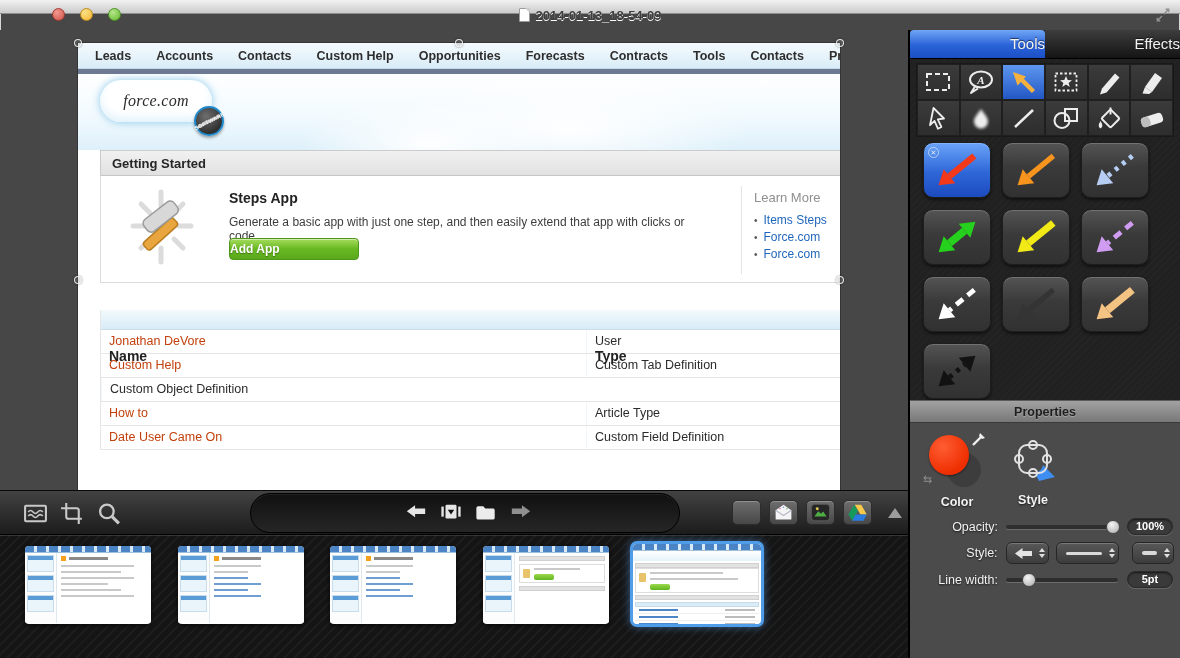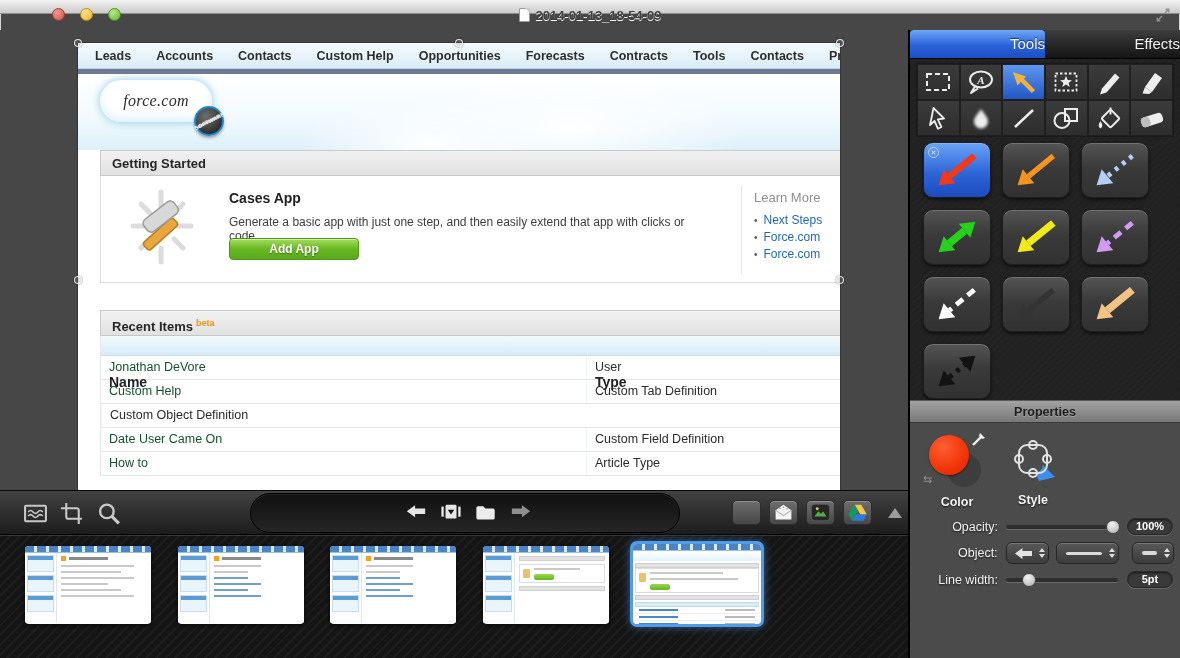--- a/index.html
+++ b/index.html
@@ -48,36 +48,36 @@
     border-top:1px solid #cbcbcb; border-bottom:1px solid #c6c6c6; border-left:1px solid #cbcbcb;
     padding-left:11px; font-size:13px; font-weight:700; color:#262626; }
   .beta { color:#f5920b; font-size:9px; font-weight:700; vertical-align:super; margin-left:3px; }
 
   .gs-box { margin-left:22px; height:107px; background:#fff; border-left:1px solid #dcdcdc; border-bottom:1px solid #dcdcdc; position:relative; }
   .hammer { position:absolute; left:20px; top:10px; }
   .gs-title { position:absolute; left:128px; top:14px; font-size:14px; font-weight:700; color:#222; }
   .gs-desc { position:absolute; left:128px; top:39px; font-size:12px; color:#3d3d3d; width:470px; }
   .addapp-btn { position:absolute; left:128px; top:62px; width:130px; height:22px; border-radius:4px;
     background:linear-gradient(#a6dd5d,#68b822 50%,#5aa91c); border:1px solid #4e971a;
-    color:#fff; font-size:12px; font-weight:700; text-align:center; line-height:21px; text-shadow:0 1px 1px rgba(0,0,0,.35);
+    color:#fff; font-size:12px; font-weight:700; text-align:left; line-height:21px; text-shadow:0 1px 1px rgba(0,0,0,.35);
     box-shadow:inset 0 1px 0 rgba(255,255,255,.5); cursor:pointer; }
   .learn-more { position:absolute; left:640px; top:10px; right:0; bottom:8px; border-left:1px solid #e3e3e3; padding:4px 0 0 12px; overflow:hidden; }
   .lm-title { font-size:13px; color:#8f8f8f; margin-bottom:8px; }
   .lm-link { display:flex; align-items:center; gap:6px; font-size:12px; color:#1f66bb; margin-bottom:3px; white-space:nowrap; }
   .lm-link .bullet { color:#555; font-size:10px; }
 
   .ri-gap { height:27px; background:#fff; }
   .ri-table { margin-left:22px; border-left:1px solid #e6e6e6; }
   .ri-head { display:flex; height:20px; background:linear-gradient(#f3fafd,#d7ebf6); border-bottom:1px solid #cadeeb; }
   .ri-head span { font-size:14px; font-weight:700; color:#222; line-height:20px; padding-left:8px;margin-top:36px; }
   .ri-col-name { width:485px; }
   .ri-col-type { flex:1; border-left:1px solid #e2eef7; }
   .ri-row { display:flex; height:24px; border-bottom:1px solid #e6e6e6; background:#fff; }
   .ri-row span { line-height:23px; padding-left:8px; font-size:12.5px; }
-  .ri-name { width:485px; color:#14532d; cursor:pointer; }
+  .ri-name { width:485px; color:#c2410c; cursor:pointer; }
   .ri-type { flex:1; color:#2b2b2b; border-left:1px solid #f1f6fa; }
 
   
   .toolbar { position:absolute; top:460px; left:0; right:0; height:44px;
     background:linear-gradient(#424242,#1c1c1c); border-top:1px solid #090909; z-index:10; }
   .tb-left { position:absolute; left:22px; top:9px; display:flex; gap:11px; }
   .tbicon { width:26px; height:26px; display:flex; align-items:center; justify-content:center; cursor:pointer; }
   .dims { position:absolute; left:150px; top:6px; width:125px; text-align:center; font-size:11px; font-weight:700; color:#dedede; line-height:16px; }
   .pill { position:absolute; left:250px; top:2px; width:430px; height:40px; border-radius:21px;
     background:linear-gradient(#101010,#262626); border:1px solid #000; box-shadow:inset 0 1px 0 rgba(255,255,255,.08);
@@ -247,72 +247,69 @@
                 <path d="M62 18 L53 27"></path>
                 <path d="M29 53 L20 62"></path>
             </g>
             <g transform="rotate(48 44 44)">
               <rect x="39" y="30" width="10" height="40" rx="3" fill="#eaa63e" stroke="#bb7f22" stroke-width="1.5"></rect>
             </g>
             <g transform="rotate(-38 38 30)">
               <rect x="20" y="24" width="38" height="15" rx="5" fill="#d8d8d8" stroke="#9b9b9b" stroke-width="1.5"></rect>
             </g>
           </svg>
-          <div class="gs-title">Cases App</div>
+          <div class="gs-title">Steps App</div>
           <div class="gs-desc">Generate a basic app with just one step, and then easily extend that app with clicks or code.</div>
           <div class="addapp-btn">Add App</div>
           <div class="learn-more">
             <div class="lm-title">Learn More</div>
             <div id="lm-links">
                 <div class="lm-link">
                   <span class="bullet">•</span>
-                  <span>Next Steps</span>
+                  <span>Items Steps</span>
                 </div>
                 <div class="lm-link">
                   <span class="bullet">•</span>
                   <span>Force.com</span>
                 </div>
                 <div class="lm-link">
                   <span class="bullet">•</span>
                   <span>Force.com</span>
                 </div>
               </div>
           </div>
         </div>
 
         <div class="ri-gap"></div>
 
-        <div class="sf-secbar">
-          <span>Recent Items</span><span class="beta">beta</span>
-        </div>
 
         <div class="ri-table">
           <div class="ri-head">
             <span class="ri-col-name">Name</span>
             <span class="ri-col-type">Type</span>
           </div>
           <div id="ri-rows">
               <div class="ri-row">
                 <span class="ri-name">Jonathan DeVore</span>
                 <span class="ri-type">User</span>
               </div>
               <div class="ri-row">
                 <span class="ri-name">Custom Help</span>
                 <span class="ri-type">Custom Tab Definition</span>
               </div>
               <div class="ri-row">
                 <span class="ri-type">Custom Object Definition</span>
               </div>
               <div class="ri-row">
+                <span class="ri-name">How to</span>
+                <span class="ri-type">Article Type</span>
+              </div>
+              <div class="ri-row">
                 <span class="ri-name">Date User Came On</span>
                 <span class="ri-type">Custom Field Definition</span>
-              </div>
-              <div class="ri-row">
-                <span class="ri-name">How to</span>
-                <span class="ri-type">Article Type</span>
               </div>
             </div>
         </div>
       </div>
 
       <span class="handle" style="left:74px; top:9px;"></span>
       <span class="handle" style="left:455px; top:9px;"></span>
       <span class="handle" style="left:836px; top:9px;"></span>
       <span class="handle" style="left:74px; top:246px;"></span>
       <span class="handle" style="left:836px; top:246px;"></span>
@@ -725,21 +722,21 @@
       <div class="prow" style="top:95px;">
         <span class="plabel">Opacity:</span>
         <div class="slider">
           <div class="track"></div>
             <div class="knob" style="right:-2px;"></div>
         </div>
         <div class="valbox">100%</div>
       </div>
 
       <div class="prow" style="top:119px;">
-        <span class="plabel">Object:</span>
+        <span class="plabel">Style:</span>
         <div class="stepper" style="width:44px; margin-right:7px;">
           <span class="glyph">
             <svg width="19" height="13" viewBox="0 0 19 13">
                 <path d="M1 6.5 L8.5 1 V4 H18 V9 H8.5 V12 Z" fill="#e2e2e2"></path>
               </svg>
           </span>
           <span class="chev">
               <i class="up"></i>
               <i class="dn"></i>
             </span>

